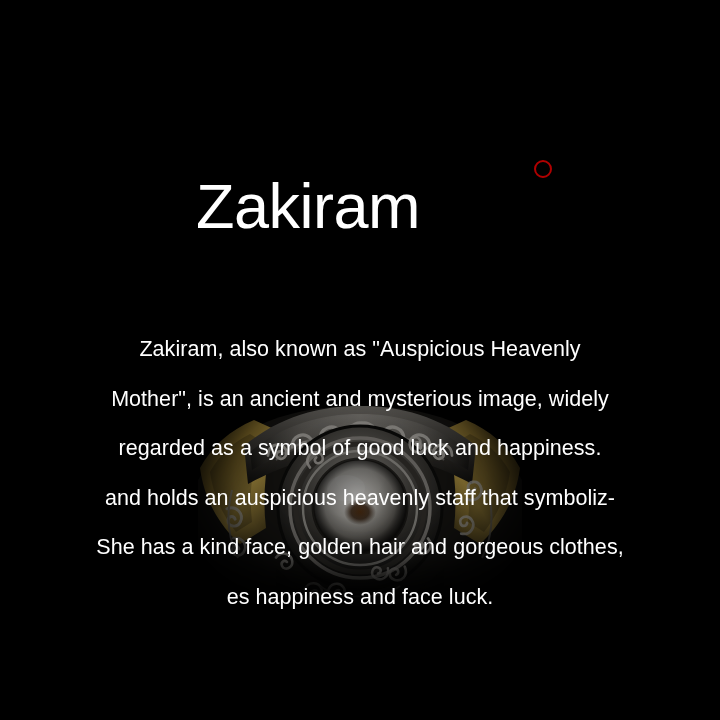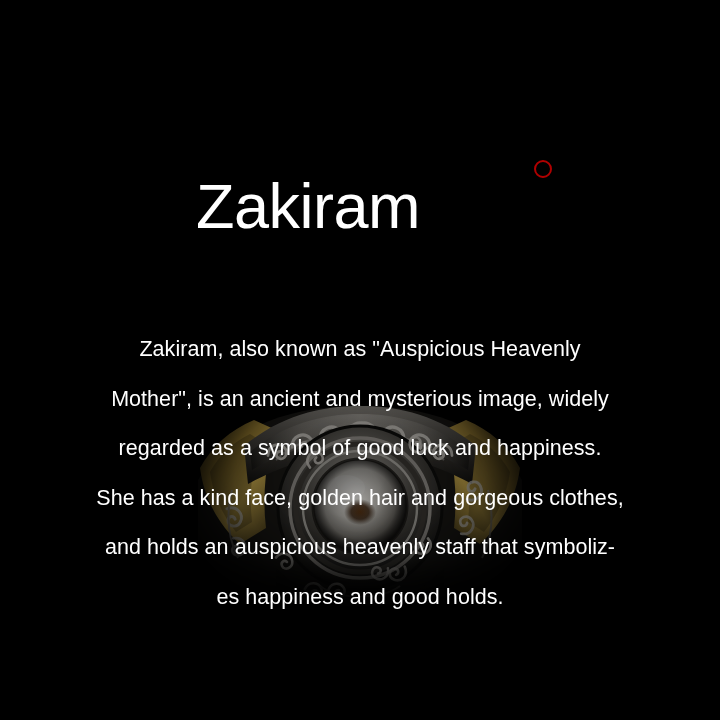--- a/index.html
+++ b/index.html
@@ -241,18 +241,18 @@
   </div>
 
   <div id="title">Zakiram</div>
 
   <div id="marker"></div>
 
   <div id="description">
     <span class="line">Zakiram, also known as "Auspicious Heavenly</span>
     <span class="line">Mother", is an ancient and mysterious image, widely</span>
     <span class="line">regarded as a symbol of good luck and happiness.</span>
+    <span class="line">and holds an auspicious heavenly staff that symboliz-</span>
     <span class="line">She has a kind face, golden hair and gorgeous clothes,</span>
-    <span class="line">and holds an auspicious heavenly staff that symboliz-</span>
-    <span class="line">es happiness and good holds.</span>
+    <span class="line">es happiness and face luck.</span>
   </div>
 
 </div>
 
 </body></html>

